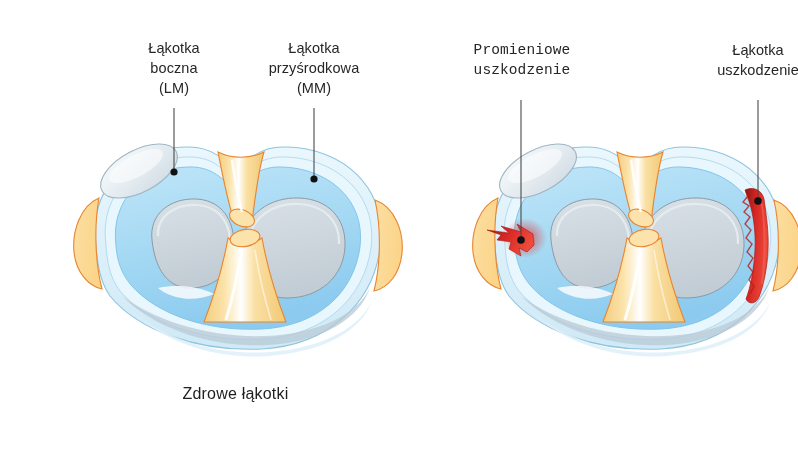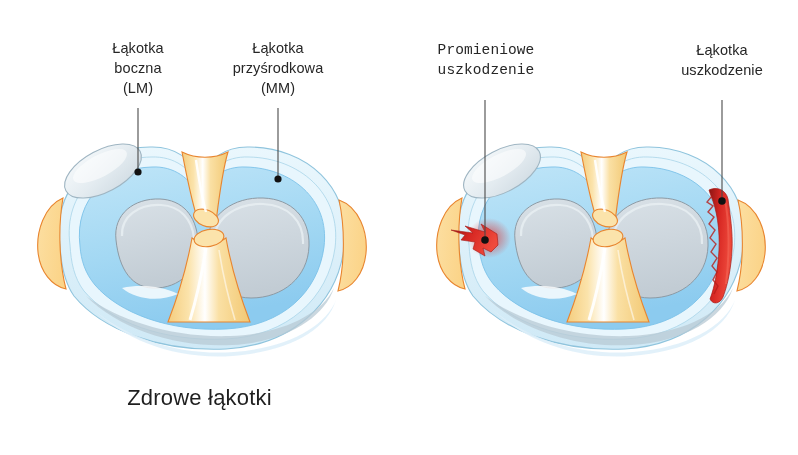--- a/index.html
+++ b/index.html
@@ -4,39 +4,39 @@
 <style>
   html,body{margin:0;padding:0;}
   body{
     width:798px;height:455px;
     background:#ffffff;
     font-family:"Liberation Sans","DejaVu Sans",sans-serif;
     color:#262626;
     overflow:hidden;
     position:relative;
   }
-  .stage{position:absolute;inset:0;}
+  .stage{position:absolute;inset:0;margin-left:36px;}
   .panel{position:absolute;top:0;height:455px;width:399px;}
   .panel-left{left:0;}
   .panel-right{left:399px;}
 
   .label{
     position:absolute;
     text-align:center;
     font-size:14.5px;
     line-height:20px;
     color:#262626;
     white-space:pre-line;
     letter-spacing:.1px;
   }
   .caption{
     position:absolute;
     width:100%;
     text-align:center;
-    font-size:22px;
+    font-size:16px;
     color:#1f1f1f;
     letter-spacing:.2px;
   }
   svg{display:block;position:absolute;top:0;left:0;overflow:visible;}
   .leader{stroke:#4a4a4a;stroke-width:1.1;fill:none;}
   .dot{fill:#111111;}
 </style>
 </head>
 <body>
 

